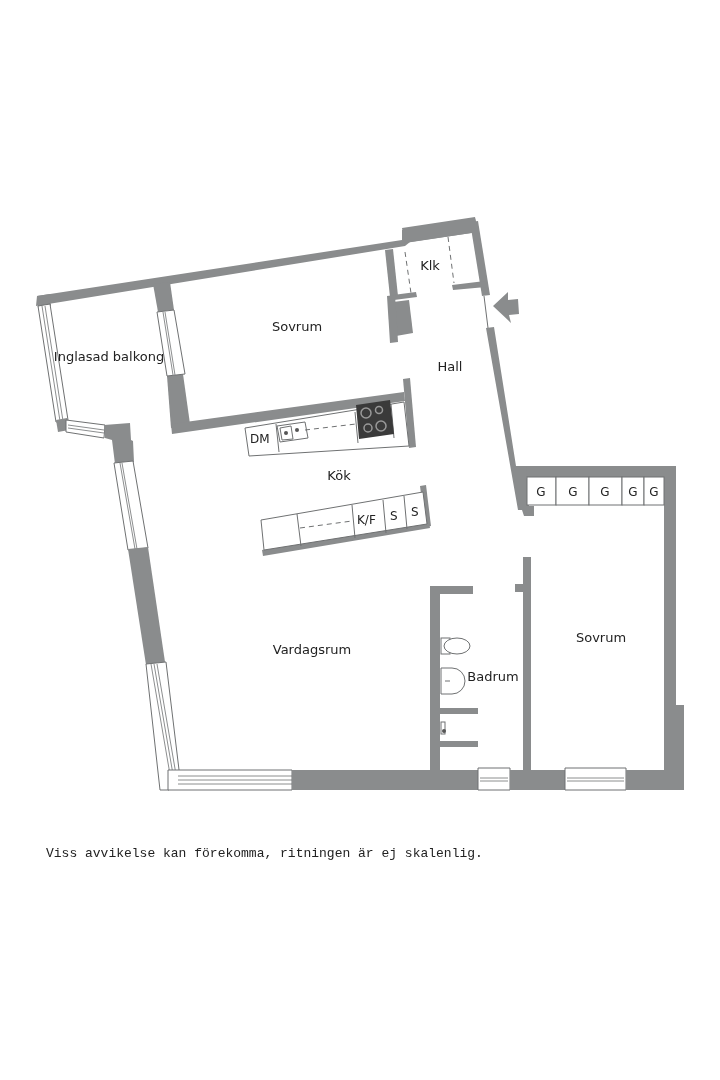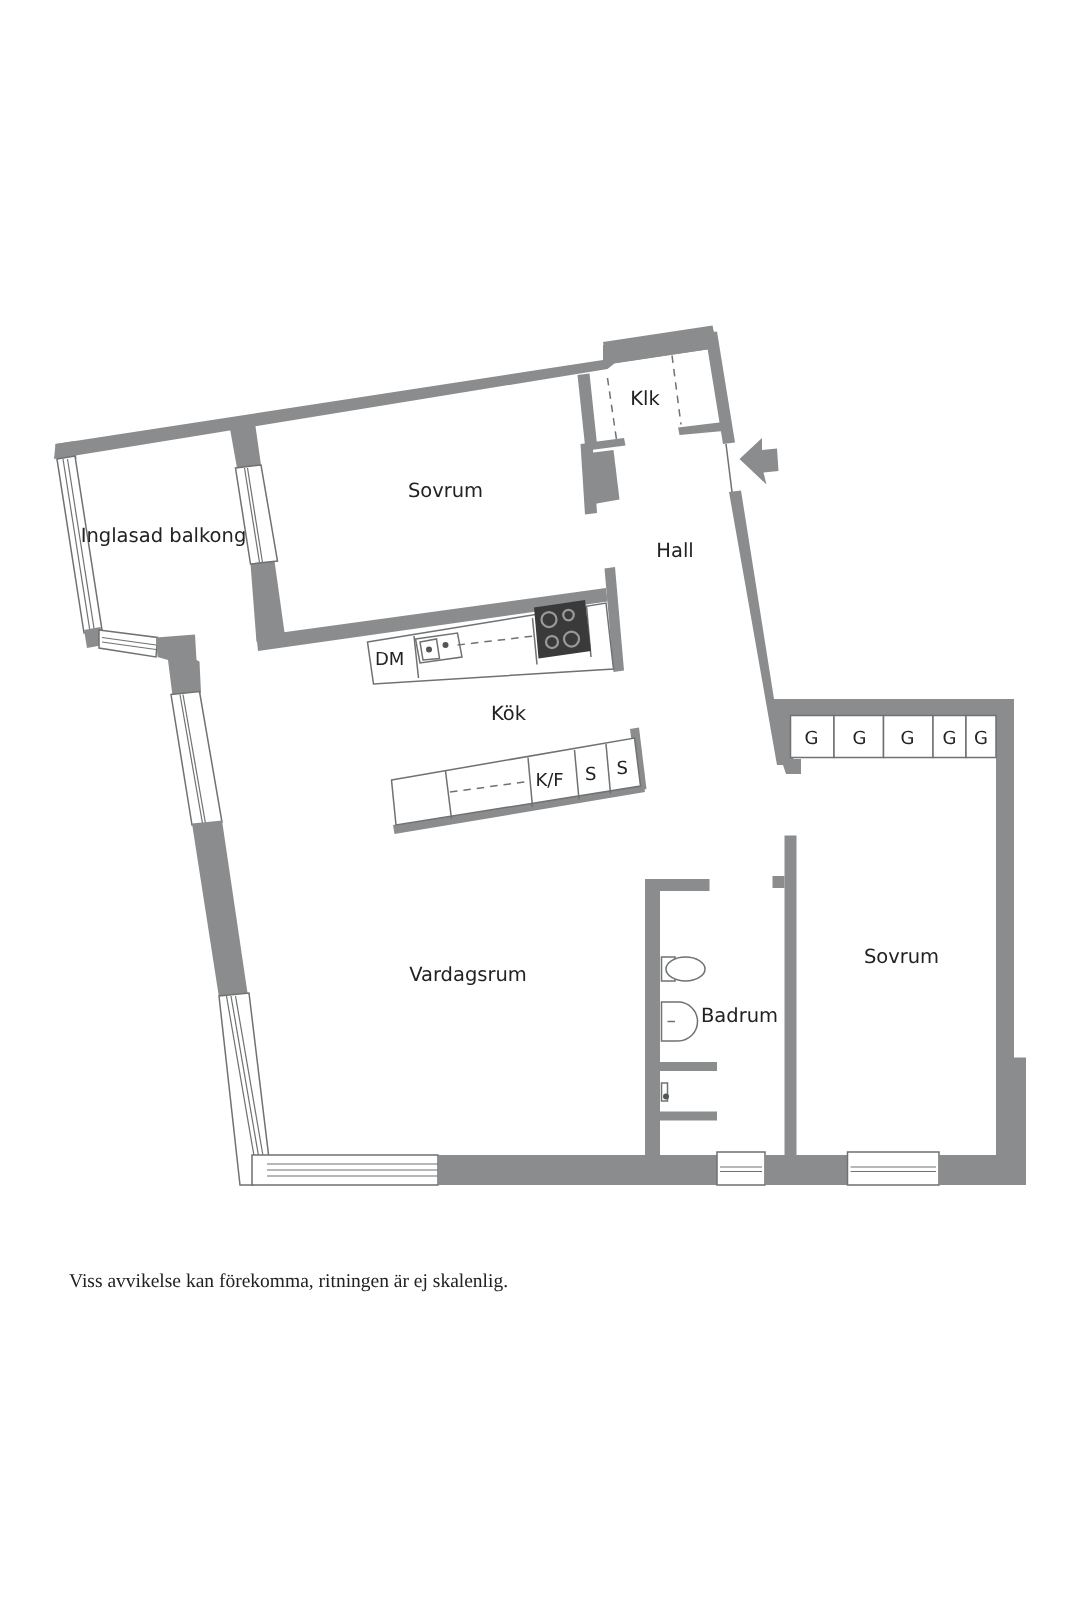--- a/index.html
+++ b/index.html
@@ -6,21 +6,21 @@
   body { width:720px; height:1080px; position:relative; overflow:hidden; font-family:"DejaVu Sans", sans-serif; }
   #plan { position:absolute; left:0; top:0; width:720px; height:1080px; }
   .wall { fill:#8a8c8d; }
   .win { fill:#ffffff; stroke:#6f7172; stroke-width:1; }
   .winline { stroke:#6f7172; stroke-width:0.8; fill:none; }
   .thin { stroke:#6f7172; stroke-width:1; fill:none; }
   .counter { fill:#ffffff; stroke:#6f7172; stroke-width:1; }
   .dash { stroke:#6f7172; stroke-width:1; stroke-dasharray:5 4; fill:none; }
   .lbl { font-family:"DejaVu Sans", sans-serif; font-size:13px; fill:#222; }
   .smalllbl { font-family:"DejaVu Sans", sans-serif; font-size:12px; fill:#222; }
-  .disclaimer { position:absolute; left:46px; top:846px; font-family:Liberation Serif, serif; font-size:13px; color:#222; white-space:nowrap; }
+  .disclaimer { position:absolute; left:46px; top:846px; font-family:Liberation Mono, monospace; font-size:13px; color:#222; white-space:nowrap; }
 </style>
 </head>
 <body>
 
 <svg id="plan" viewBox="0 0 720 1080" xmlns="http://www.w3.org/2000/svg">
 
   <polygon class="wall" points="37,296 402,240 402,230 475,218 478,232 410,242 405,246 36,306"></polygon>
 
   <polygon class="wall" points="402,228 475,217 478,232 405,243"></polygon>
   <polygon class="wall" points="470,222 478,221 490,295 482,296"></polygon>

